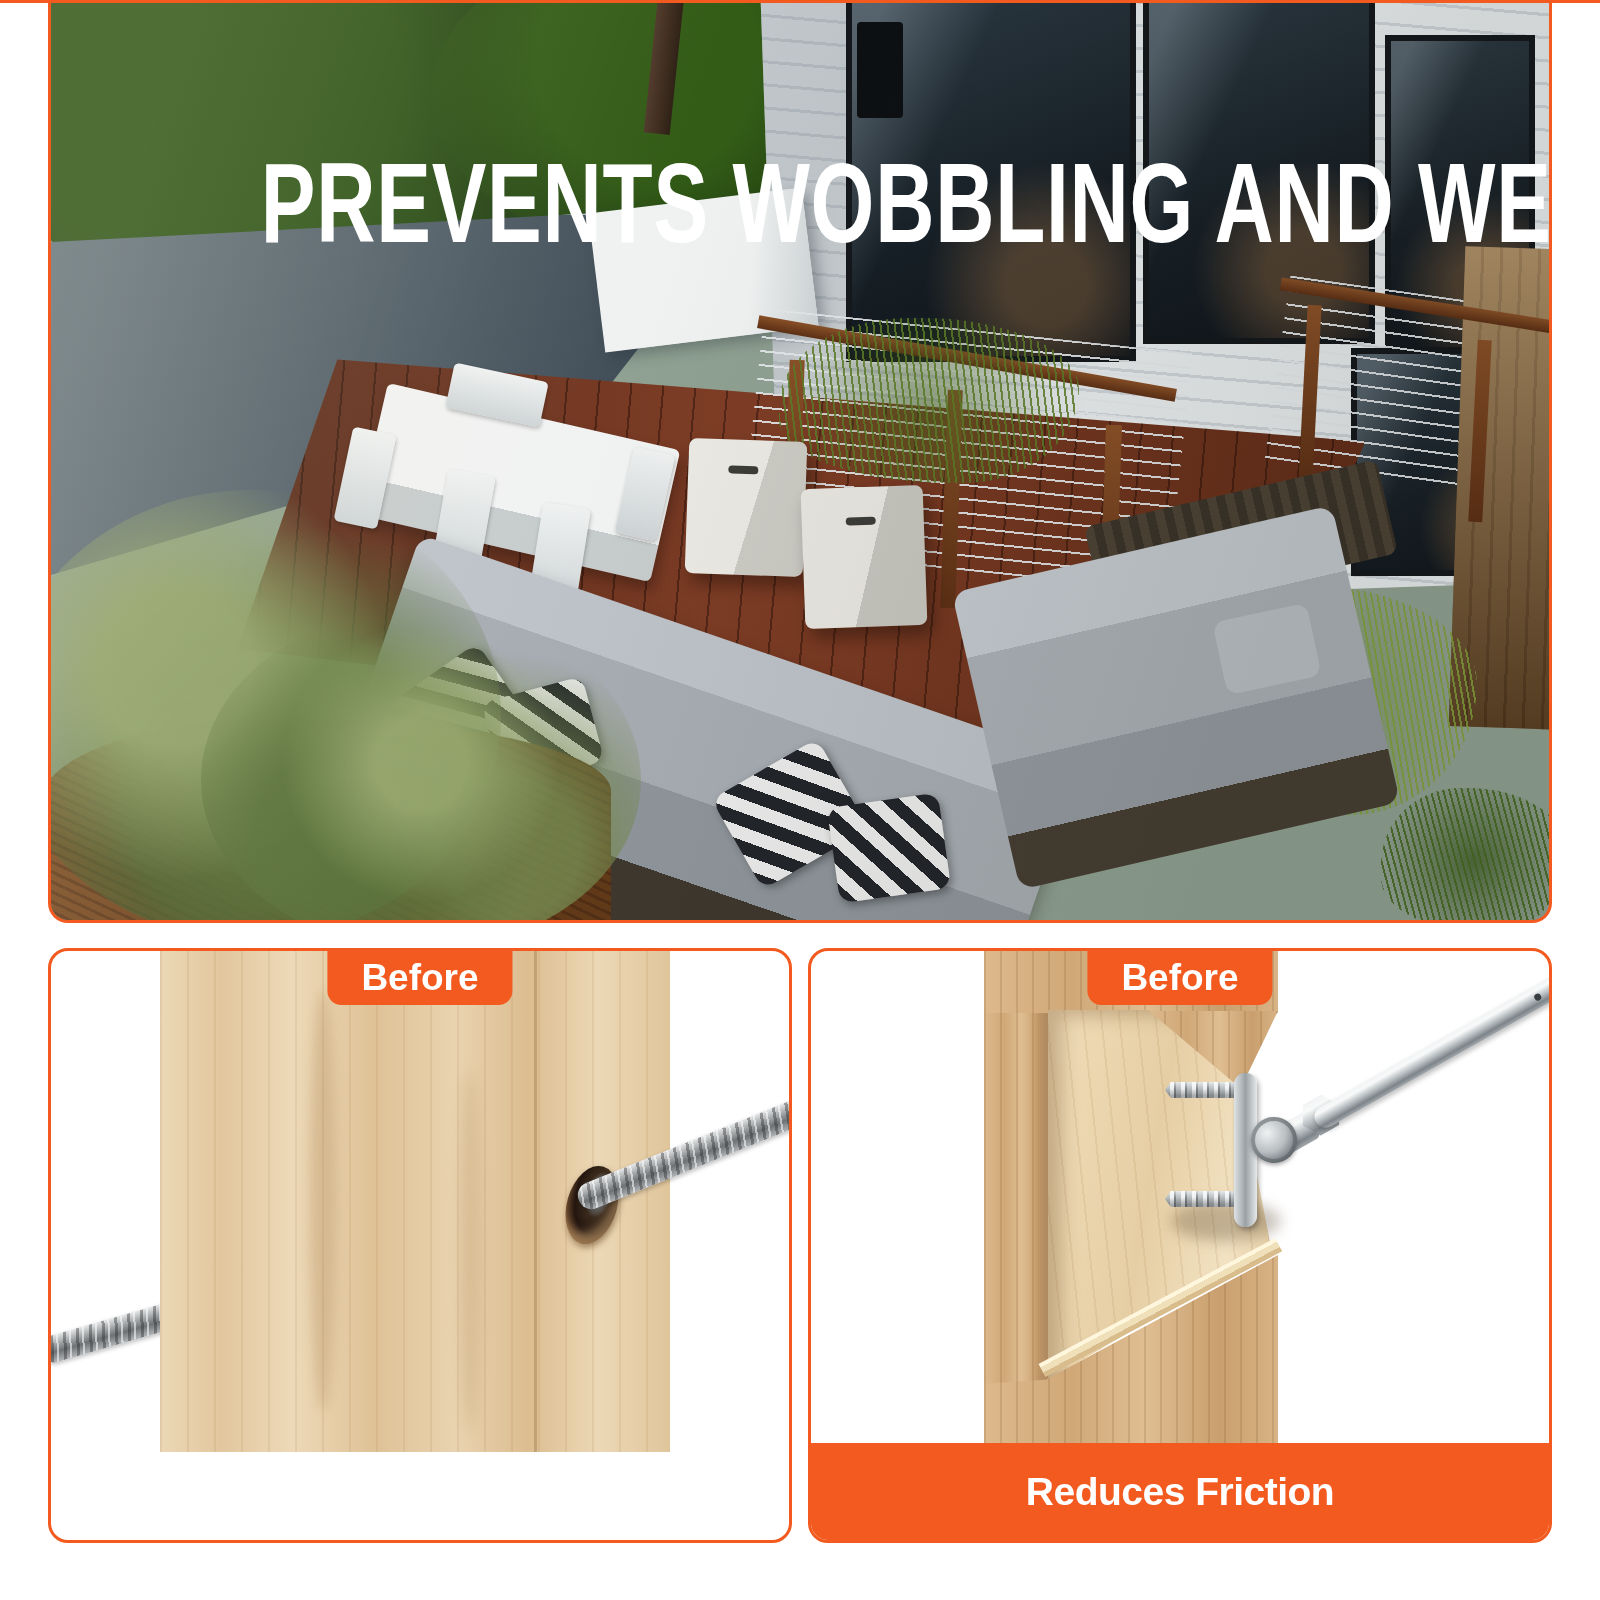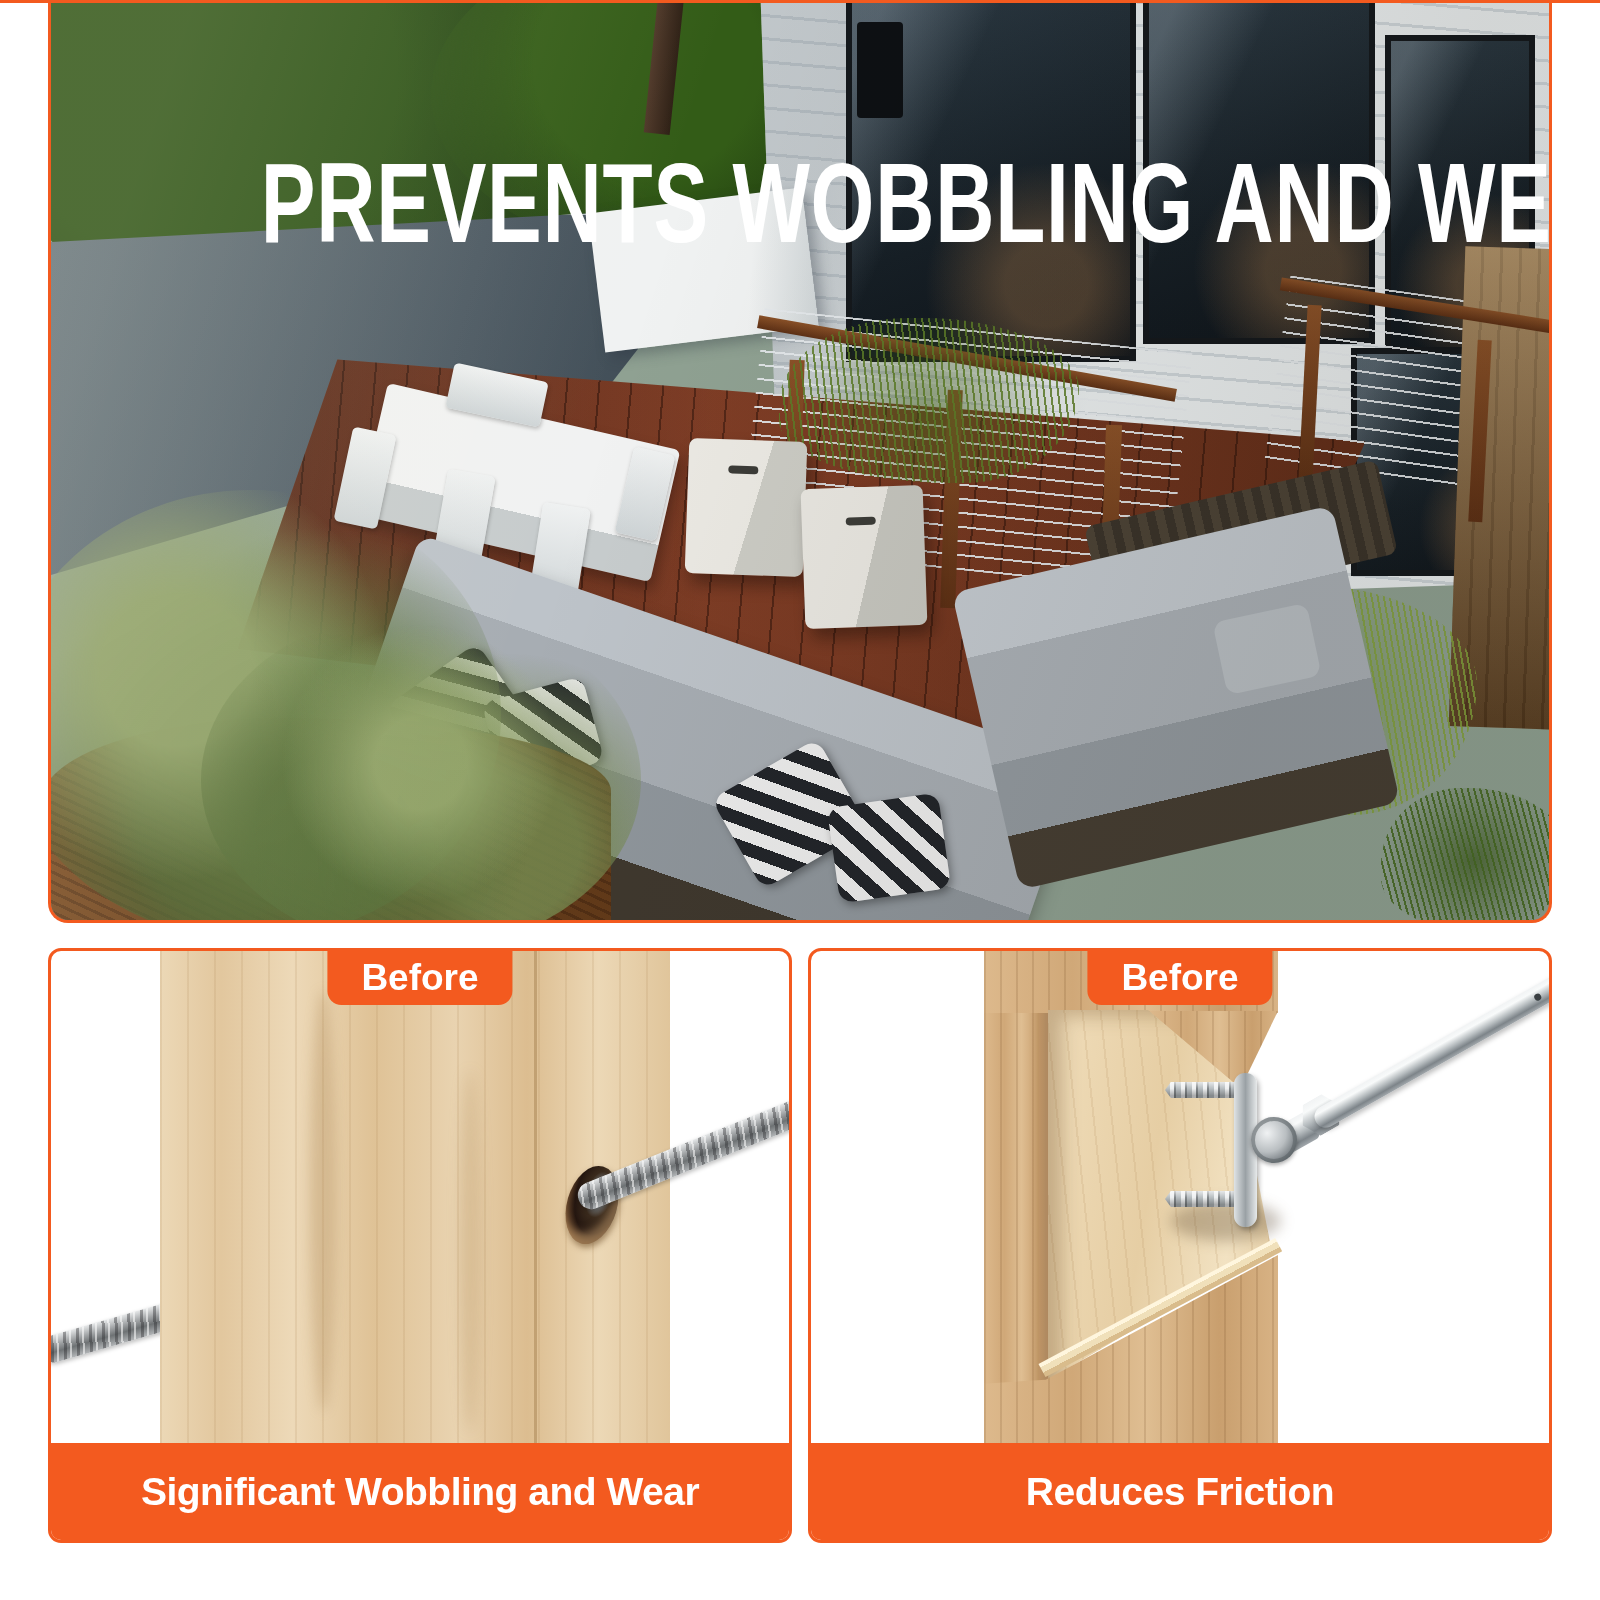--- a/index.html
+++ b/index.html
@@ -42,21 +42,21 @@
   .cablelines{background:repeating-linear-gradient(to bottom, rgba(228,232,235,.92) 0 2px, rgba(0,0,0,0) 2px 14px)}
   .woodrail{background:linear-gradient(to bottom,#8a5128,#5d3015)}
   .stripepillow{background:repeating-linear-gradient(50deg,#22252a 0 13px,#ececec 13px 26px);
       border-radius:14px;box-shadow:2px 4px 8px rgba(0,0,0,.35)}
   .whitechair{background:linear-gradient(to bottom,#eff1f1,#ced4d6);border-radius:5px;box-shadow:1px 2px 4px rgba(0,0,0,.25)}
   .shrub{border-radius:50%}
   .grasstuft{border-radius:45% 55% 40% 60%/55% 45% 60% 40%}
 
   
   .card{top:948px;width:744px;height:595px;background:#fff;border:3px solid var(--orange);
-        border-radius:13px;overflow:hidden}
+        border-radius:20px;overflow:hidden}
   .card-before{left:48px}
   .card-after{left:808px}
   .badge{position:absolute;top:0;left:50%;transform:translateX(-50%);z-index:20;
         height:54px;padding:0 34px;display:flex;align-items:center;justify-content:center;
         background:var(--orange);border-radius:0 0 14px 14px;color:#fff;font-weight:bold;font-size:37px}
   .caption{position:absolute;left:0;right:0;bottom:0;height:97px;z-index:20;background:var(--orange);
         display:flex;flex-direction:column;align-items:center;justify-content:center;
         color:#fff;font-weight:bold;font-size:39px;line-height:1.16;letter-spacing:-.5px;text-align:center}
 
   
@@ -194,23 +194,20 @@
   <div class="abs" style="left:516px;top:214px;width:50px;height:80px;z-index:3;transform:rotate(16deg);border-radius:50%;
        background:radial-gradient(ellipse at 58% 35%,#7d8285 0 16%,#3a2a1c 32%,#241610 55%,#5b3d25 72%,#9c7347 85%,#c49a67 100%);
        box-shadow:inset -6px -10px 8px rgba(205,165,115,.55), 2px 3px 6px rgba(110,78,42,.6)"></div>
 
   <div class="abs cable" style="left:528px;top:236px;width:245px;height:27px;z-index:4;transform:rotate(-22deg);transform-origin:left center">
       <i></i>
     </div>
 
   <div class="badge">
     <span>Before</span>
-  </div>
-  <div class="caption">
-    <span>Significant Wobbling and Wear</span>
   </div>
 </section>
 
 <section class="abs card card-after">
 
   <div class="abs post-wood" style="left:173px;top:0;width:68px;height:501px;z-index:2;
        box-shadow:inset -10px 0 12px rgba(90,55,25,.35)"></div>
   <div class="abs post-wood" style="left:173px;top:0;width:294px;height:62px;z-index:2"></div>
   <div class="abs post-wood" style="left:337px;top:60px;width:130px;height:78px;z-index:2;
        clip-path:polygon(0 0,100% 0,71% 100%)"></div>

